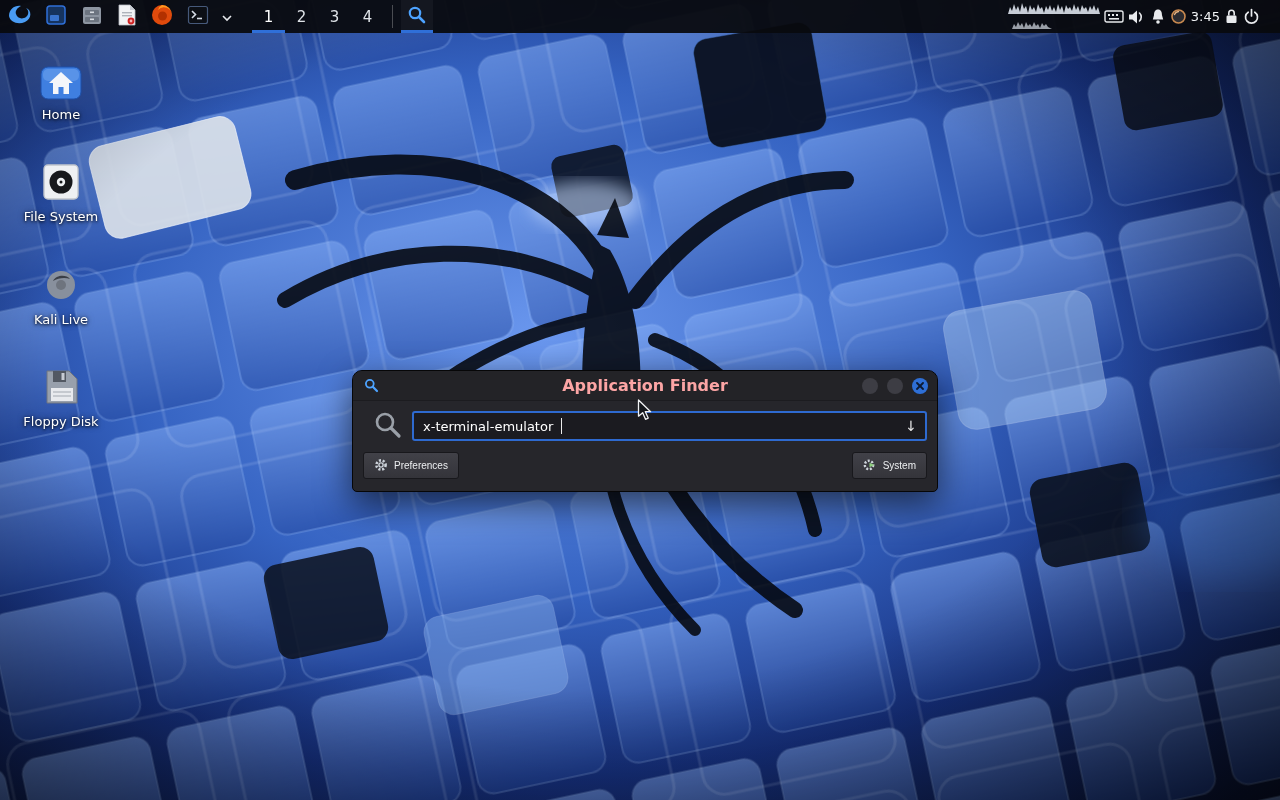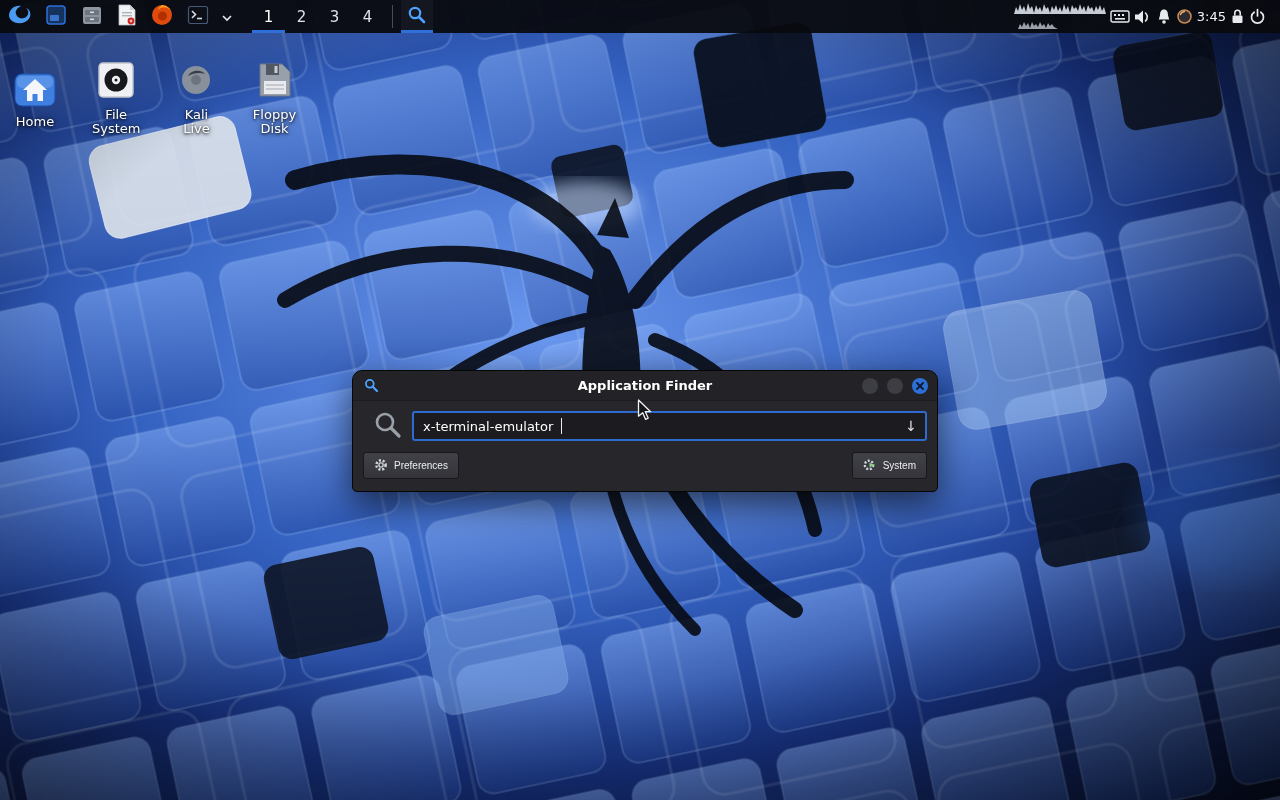--- a/index.html
+++ b/index.html
@@ -14,40 +14,40 @@
   .panel { position:absolute; top:0; left:0; right:0; height:33px; z-index:10;
            background:rgba(9,10,14,0.94); display:flex; align-items:stretch; color:#e6e8ec; }
   .panel-left { display:flex; align-items:stretch; }
   .pbtn { display:flex; align-items:center; justify-content:center; padding:0 6px; }
   .ws { width:33px; display:flex; align-items:center; justify-content:center;
         font-size:15px; color:#dfe3e8; border-bottom:3px solid transparent; padding-top:3px; }
   .ws.active { border-bottom-color:#2f6fd8; color:#fff; }
   .task { border-bottom:3px solid transparent; padding-top:3px; }
   .task.active { border-bottom-color:#2f6fd8; background:rgba(255,255,255,.04); }
   .psep { width:1px; background:#4a4c52; margin:5px 8px; }
-  .panel-right { margin-left:auto; display:flex; align-items:center; gap:4px; padding-right:14px; }
+  .panel-right { margin-left:auto; display:flex; align-items:center; gap:4px; padding-right:20px; }
   .clock { font-size:13px; color:#f2f4f6; }
   .trayicon { display:flex; align-items:center; justify-content:center; }
 
   
   .desk-icons { position:absolute; top:54px; left:12px; width:98px; z-index:5;
-                display:flex; flex-direction:row; gap:34px; align-items:center; }
+                display:flex; flex-direction:column; gap:34px; align-items:center; }
   .dicon { width:98px; display:flex; flex-direction:column; align-items:center; gap:6px; }
   .dicon .art { height:48px; display:flex; align-items:flex-end; justify-content:center; }
   .dicon .lbl { font-size:13px; color:#ffffff; text-shadow:0 1px 3px rgba(0,0,0,.95), 0 0 6px rgba(0,0,0,.6);
                 text-align:center; line-height:1.1; }
 
   
   .finder { position:absolute; left:352px; top:370px; width:586px; z-index:20;
             background:#26262b; border:1px solid #060607;
             border-radius:10px 10px 5px 5px; box-shadow:0 12px 34px rgba(0,0,0,.6); }
   .titlebar { height:30px; position:relative; display:flex; align-items:center;
               background:#232327; border-bottom:1px solid #1c1c20; border-radius:9px 9px 0 0; }
   .title { position:absolute; left:0; right:0; text-align:center; font-weight:bold;
-           font-size:13px; color:#ffffff; pointer-events:none; }
+           font-size:16px; color:#fca5a5; pointer-events:none; }
   .tb-icon { margin-left:11px; z-index:1; display:flex; }
   .controls { margin-left:auto; display:flex; gap:9px; margin-right:9px; z-index:1; }
   .ctrl { width:16px; height:16px; border-radius:50%; background:#3d3d44; }
   .ctrl.close { background:#2e6fd6; display:flex; align-items:center; justify-content:center; }
   .fbody { padding:10px 10px 12px; }
   .search-row { display:flex; align-items:flex-start; gap:10px; }
   .big-mag { margin-left:11px; display:flex; }
   .entry { flex:1; height:30px; background:#1b1b20; border:2px solid #2e6ad0; border-radius:3px;
            display:flex; align-items:center; padding:0 26px 0 9px; position:relative;
            color:#fff; font-size:13px; }

